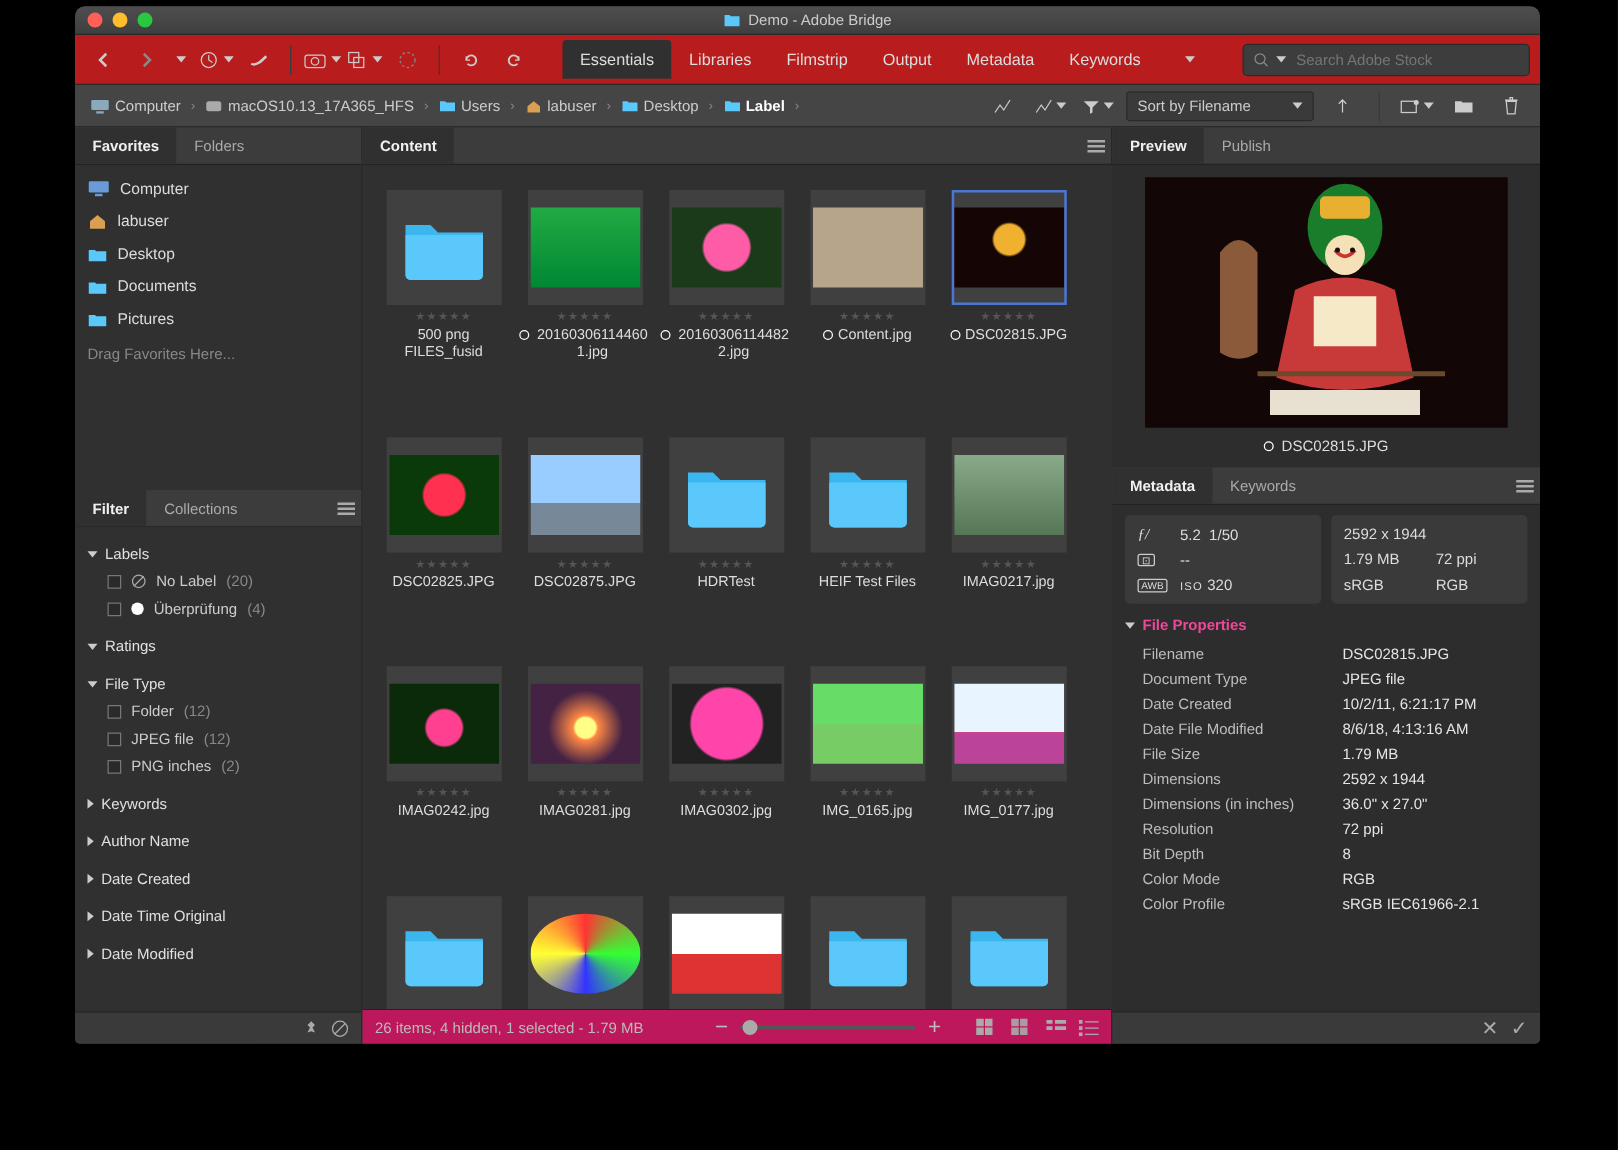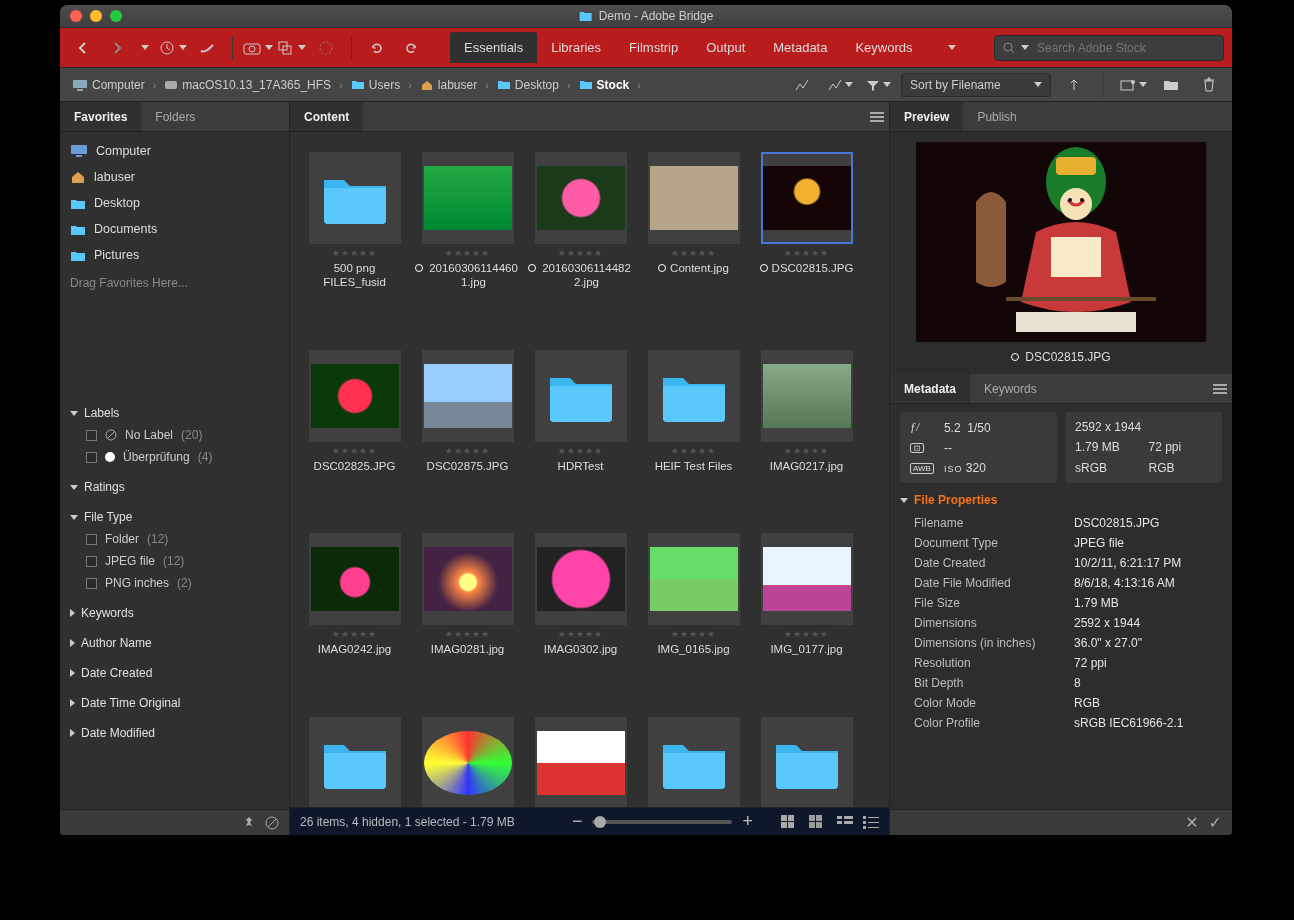--- a/index.html
+++ b/index.html
@@ -309,29 +309,29 @@
     padding: 8px 10px;
     display:grid;
     grid-template-columns: auto 1fr;
     gap: 6px 10px;
     font-size: 12px;
     color:#ddd;
     align-items:center;
   }
   .exif-icon { font-style:italic; font-family: serif; }
 
-  .section-head { display:flex; align-items:center; gap:6px; color:#f97316; font-weight:600; margin:6px 0;}
+  .section-head { display:flex; align-items:center; gap:6px; color:#ec4899; font-weight:600; margin:6px 0;}
   .meta-row { display:flex; padding:3px 0 3px 14px; color:#ccc; font-size:12px;}
   .meta-row .k { width:160px; color:#bdbdbd;}
   .meta-row .v { flex:1; color:#e5e5e5;}
 
   
   .statusbar {
     height: 28px;
-    background:#0f172a;
+    background:#be185d;
     border-top:1px solid #222;
     display:flex;
     align-items:center;
     padding: 0 10px;
     gap: 14px;
     color:#bbb;
     font-size:12px;
   }
   .statusbar .right { margin-left:auto; display:flex; align-items:center; gap:10px;}
   .zoom-slider { width:140px; height:4px; background:#555; border-radius:2px; position:relative;}
@@ -509,21 +509,21 @@
         <svg width="14" height="11">
             <path d="M1 2h4l1 1h7v7H1z" fill="#5ac8fa"></path>
           </svg>
         <span>Desktop</span>
       </div>
       <span class="chev">›</span>
       <div class="crumb active">
         <svg width="14" height="11">
             <path d="M1 2h4l1 1h7v7H1z" fill="#5ac8fa"></path>
           </svg>
-        <span>Stock</span>
+        <span>Label</span>
       </div>
       <span class="chev">›</span>
     </div>
 
     <div class="right-tools">
       <div class="tbtn">
           <svg width="16" height="14">
             <path d="M2 12l4-6 3 4 5-8" stroke="#ccc" fill="none"></path>
           </svg>
         </div>
@@ -607,20 +607,27 @@
             <svg width="16" height="13">
                 <path d="M1 3h5l1 1h8v8H1z" fill="#5ac8fa"></path>
               </svg>
             <span>Pictures</span>
           </div>
           <div class="favorites-drag">Drag Favorites Here...</div>
         </div>
       </div>
 
       <div style="display:flex;flex-direction:column;flex:1;min-height:0;">
+        <div class="panel-tabs">
+          <div class="ptab active">Filter</div>
+          <div class="ptab">Collections</div>
+          <div class="panel-menu">
+              <span class="hamb"></span>
+            </div>
+        </div>
         <div class="panel-body filter-panel">
           <div class="filter-section">
             <div class="filter-head">
                 <span class="caret down"></span>
                 <span>Labels</span>
               </div>
             <div class="filter-row">
               <span class="chk"></span>
               <svg width="12" height="12">
                   <circle cx="6" cy="6" r="5" stroke="#aaa" fill="none"></circle>

